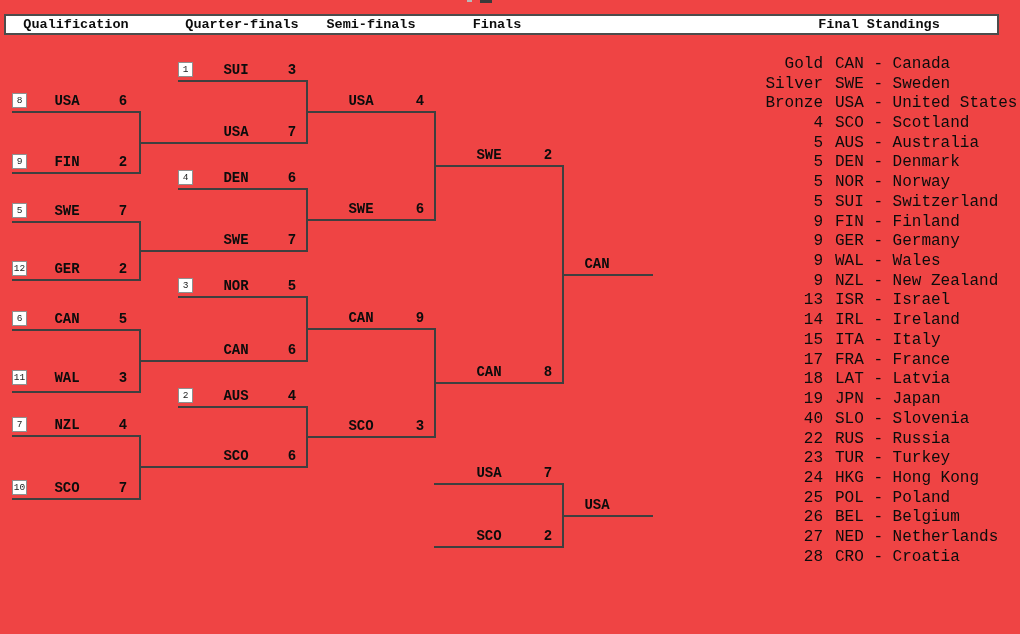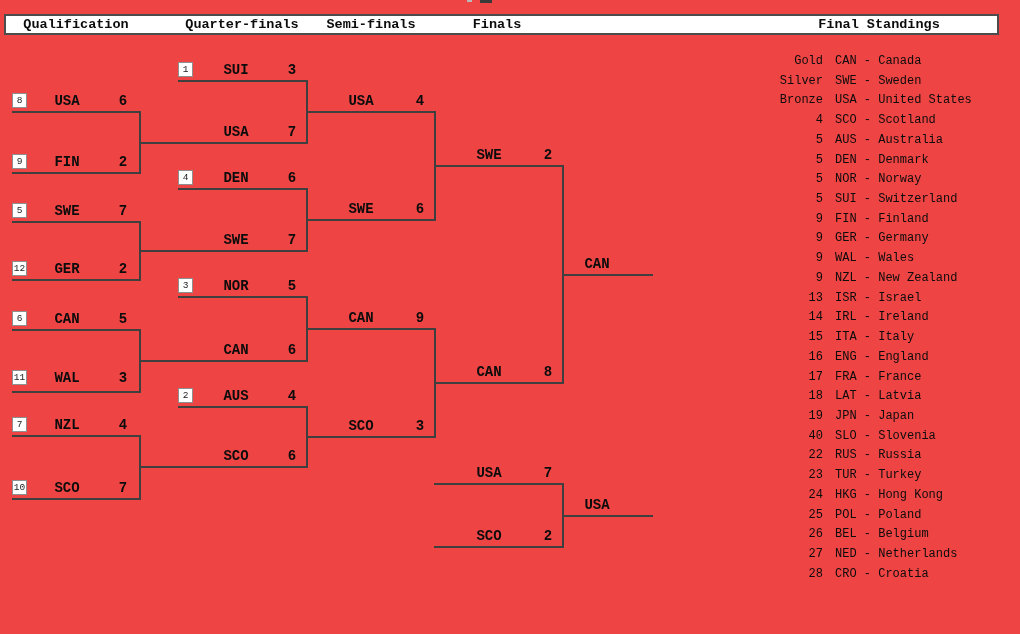--- a/index.html
+++ b/index.html
@@ -30,21 +30,21 @@
         color:#222;background:#fff;}
   .r1  .team{left:55px;}  .r1  .score{left:111px;}
   .qfs .team{left:58px;}  .qfs .score{left:114px;}
   .qfw .team{left:97px;}  .qfw .score{left:153px;}
   .sf  .team{left:55px;}  .sf  .score{left:114px;}
   .fin .team{left:55px;}  .fin .score{left:114px;}
   .win .team{left:35px;}
 
   
   .standings{position:absolute;left:703px;top:54px;}
-  .srow{display:flex;height:19.72px;font-size:12px;color:#0c0c0c;}
+  .srow{display:flex;height:19.72px;align-items:center;font-size:16px;color:#0c0c0c;}
   .rank{width:120px;text-align:right;white-space:nowrap;}
   .sname{margin-left:12px;white-space:nowrap;}
 </style>
 </head>
 <body>
 
 <div class="canvas">
 
   <span class="frag light" style="left:467px;top:0;width:5px;height:2px;"></span>
   <span class="frag" style="left:480px;top:0;width:12px;height:3px;"></span>
@@ -279,24 +279,20 @@
       </div>
     <div class="srow">
         <span class="rank">14</span>
         <span class="sname">IRL - Ireland</span>
       </div>
     <div class="srow">
         <span class="rank">15</span>
         <span class="sname">ITA - Italy</span>
       </div>
     <div class="srow">
-        <span class="rank">16</span>
-        <span class="sname">ENG - England</span>
-      </div>
-    <div class="srow">
         <span class="rank">17</span>
         <span class="sname">FRA - France</span>
       </div>
     <div class="srow">
         <span class="rank">18</span>
         <span class="sname">LAT - Latvia</span>
       </div>
     <div class="srow">
         <span class="rank">19</span>
         <span class="sname">JPN - Japan</span>

